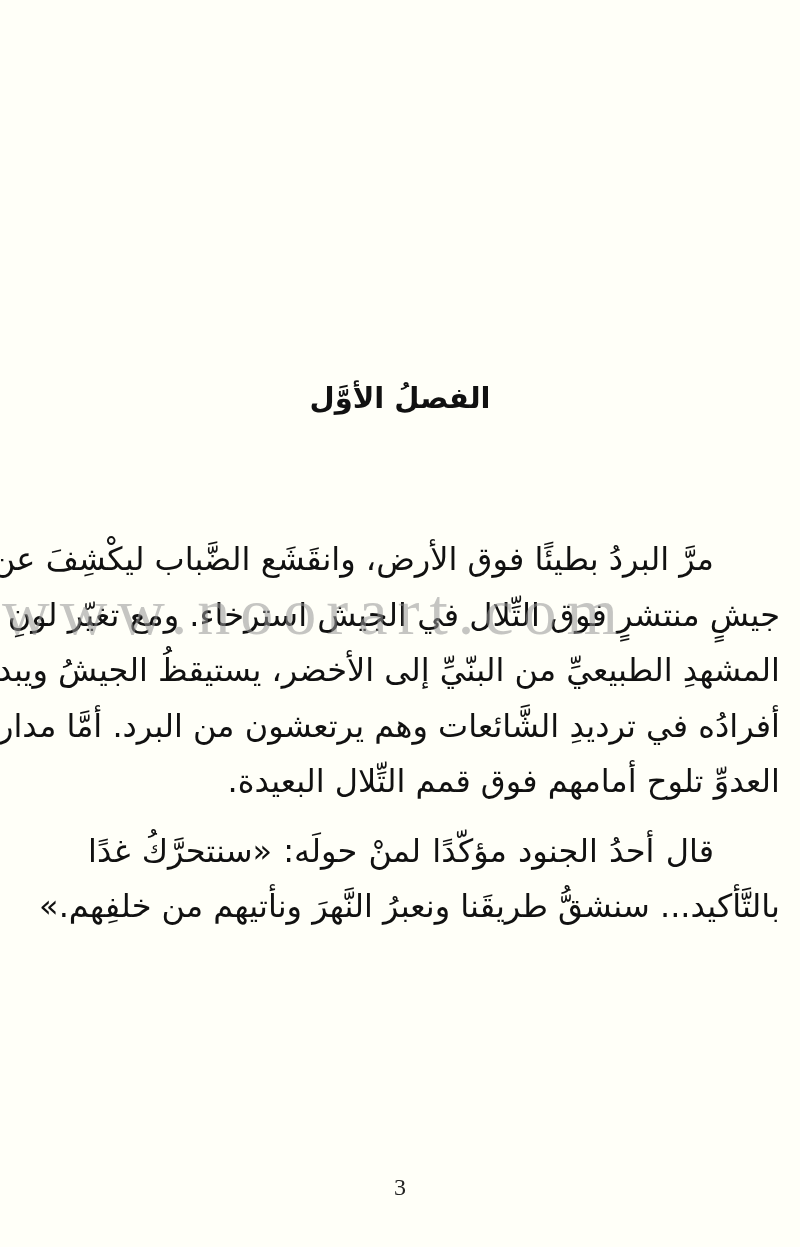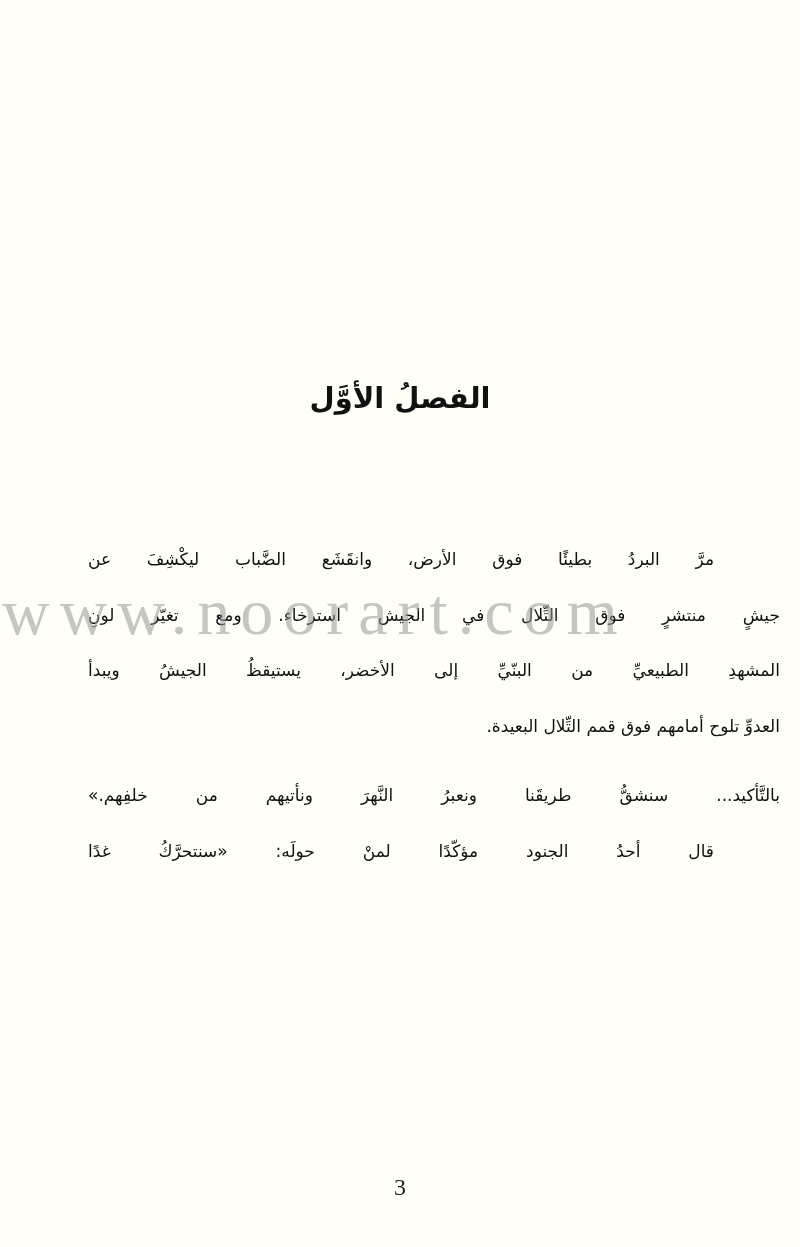--- a/index.html
+++ b/index.html
@@ -37,21 +37,21 @@
     }
     .body-text {
       position: absolute;
       top: 532px;
       left: 88px;
       width: 692px;
       direction: rtl;
       text-align: justify;
       text-align-last: justify;
       font-family: "DejaVu Sans", sans-serif;
-      font-size: 17px;
+      font-size: 32px;
       line-height: 55.5px;
     }
     .para {
       margin: 0;
     }
     .para + .para {
       margin-top: 14px;
     }
     .line {
       display: block;
@@ -100,24 +100,25 @@
 
 <div class="page">
 
   <h1 class="chapter-title">الفصلُ الأوَّل</h1>
 
   <div class="body-text">
     <p class="para">
       <span class="line indent">مرَّ البردُ بطيئًا فوق الأرض، وانقَشَع الضَّباب ليكْشِفَ عن</span>
       <span class="line">جيشٍ منتشرٍ فوق التِّلال في الجيش استرخاء. ومع تغيّر لونِ</span>
       <span class="line">المشهدِ الطبيعيِّ من البنّيِّ إلى الأخضر، يستيقظُ الجيشُ ويبدأ</span>
+      <span class="line">أفرادُه في ترديدِ الشَّائعات وهم يرتعشون من البرد. أمَّا مدار</span>
       <span class="line last">العدوِّ تلوح أمامهم فوق قمم التِّلال البعيدة.</span>
     </p>
     <p class="para">
+      <span class="line indent">قال أحدُ الجنود مؤكّدًا لمنْ حولَه: «سنتحرَّكُ غدًا</span>
       <span class="line">بالتَّأكيد... سنشقُّ طريقَنا ونعبرُ النَّهرَ ونأتيهم من خلفِهم.»</span>
-      <span class="line indent">قال أحدُ الجنود مؤكّدًا لمنْ حولَه: «سنتحرَّكُ غدًا</span>
     </p>
   </div>
 
   <div class="watermark">www.noorart.com</div>
 
   <div class="page-number">3</div>
 </div>
 
 </body></html>

